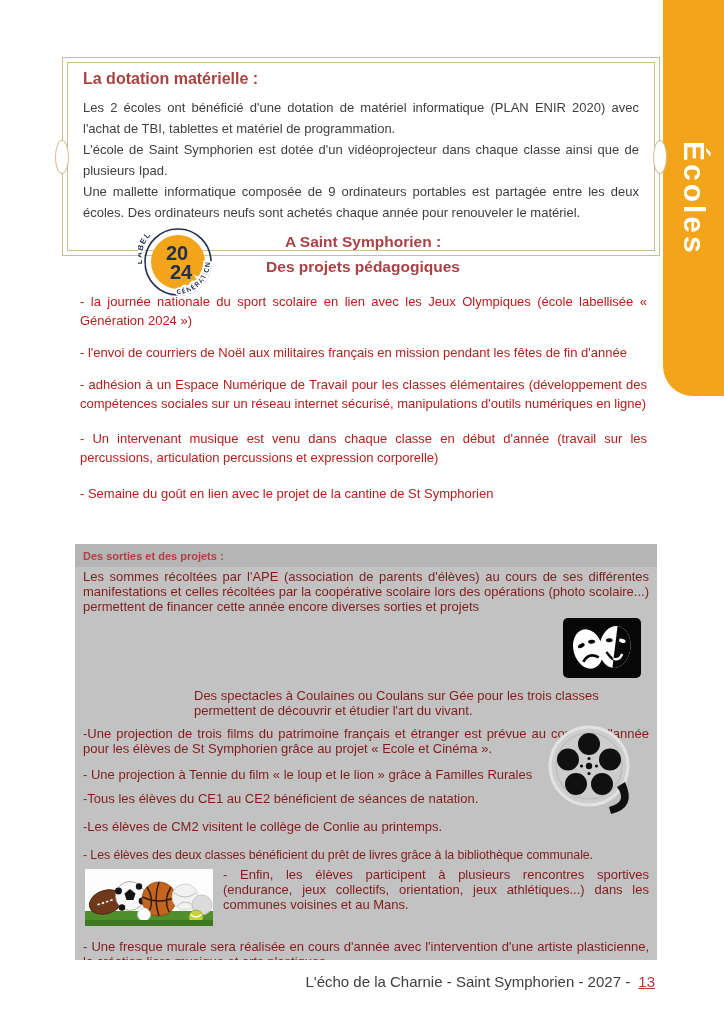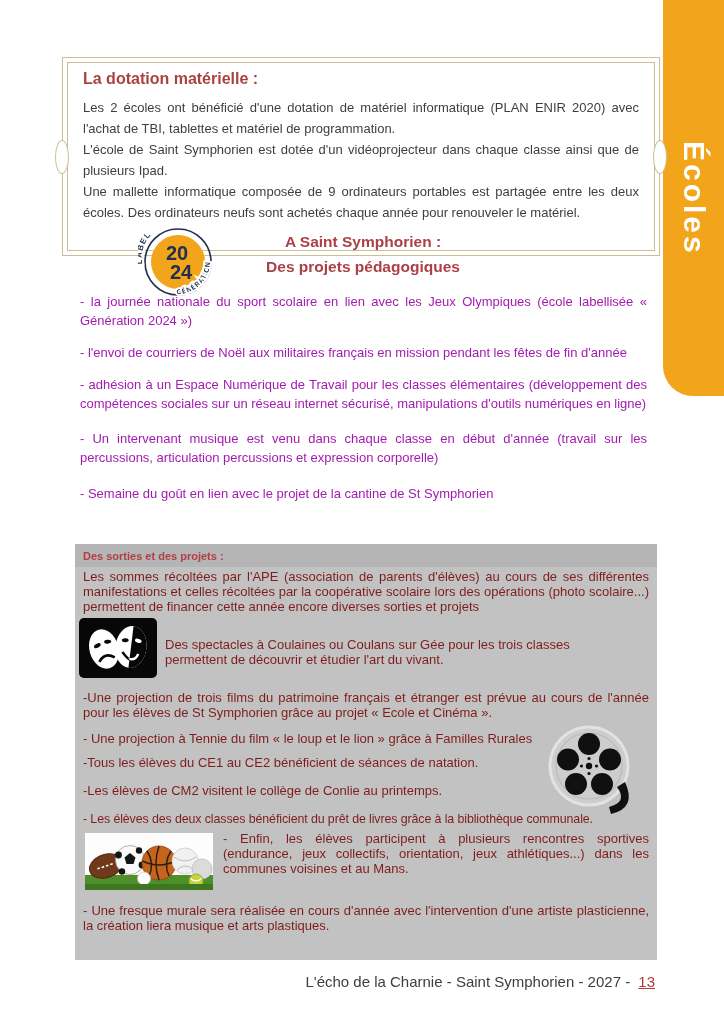--- a/index.html
+++ b/index.html
@@ -63,41 +63,41 @@
     text-align:center; color:#AC4045; font-weight:bold;
     font-size:15.5px; line-height:25px;
   }
 
   
   .projects {
     position:absolute; left:80px; top:292px; width:567px;
   }
   .projects p {
     font-size:13px; line-height:19px; text-align:justify;
-    color:#a21caf; margin-bottom:13px;
+    color:#b91c1c; margin-bottom:13px;
   }
   .projects p:nth-child(3){ margin-bottom:16px; }
   .projects p:nth-child(4){ margin-bottom:17px; }
 
   
   .sorties {
     position:absolute; left:75px; top:544px; width:582px; height:416px;
     background:#C2C2C2; overflow:hidden;
   }
   .sorties-titlebar {
     height:23px; background:#B5B5B5;
     display:flex; align-items:center; padding-left:8px;
   }
   .sorties-title { color:#B23E44; font-weight:bold; font-size:11px; }
   .sorties-body { position:relative; padding:2px 8px 0 8px; }
   .sorties-body p {
     font-size:13px; line-height:15px; text-align:justify; color:#7f1d1d;
   }
   .p-intro   { margin-bottom:2px; }
-  .row-masks { display:flex; align-items:center; margin-bottom:8px; }
+  .row-masks { display:flex; align-items:flex-end; margin-bottom:8px;flex-direction:column; }
   .masks-icon{ flex:0 0 auto; margin:2px 8px 0 -4px; }
   .spectacles-text { white-space:pre-line; text-align:left !important; padding-top:6px; width:455px; }
   .p-films   { margin-bottom:11px; }
   .oneline   { white-space:nowrap; text-align:left !important; }
   .p-tennie  { margin-bottom:9px; }
   .p-natation{ margin-bottom:13px; }
   .p-cm2     { margin-bottom:14px; }
   .p-livres  { margin-bottom:4px; font-size:12.4px !important; letter-spacing:-0.1px; }
   .row-sport { display:flex; align-items:flex-start; margin-bottom:9px; }
   .sports-img{ flex:0 0 auto; margin:2px 10px 0 2px; }

